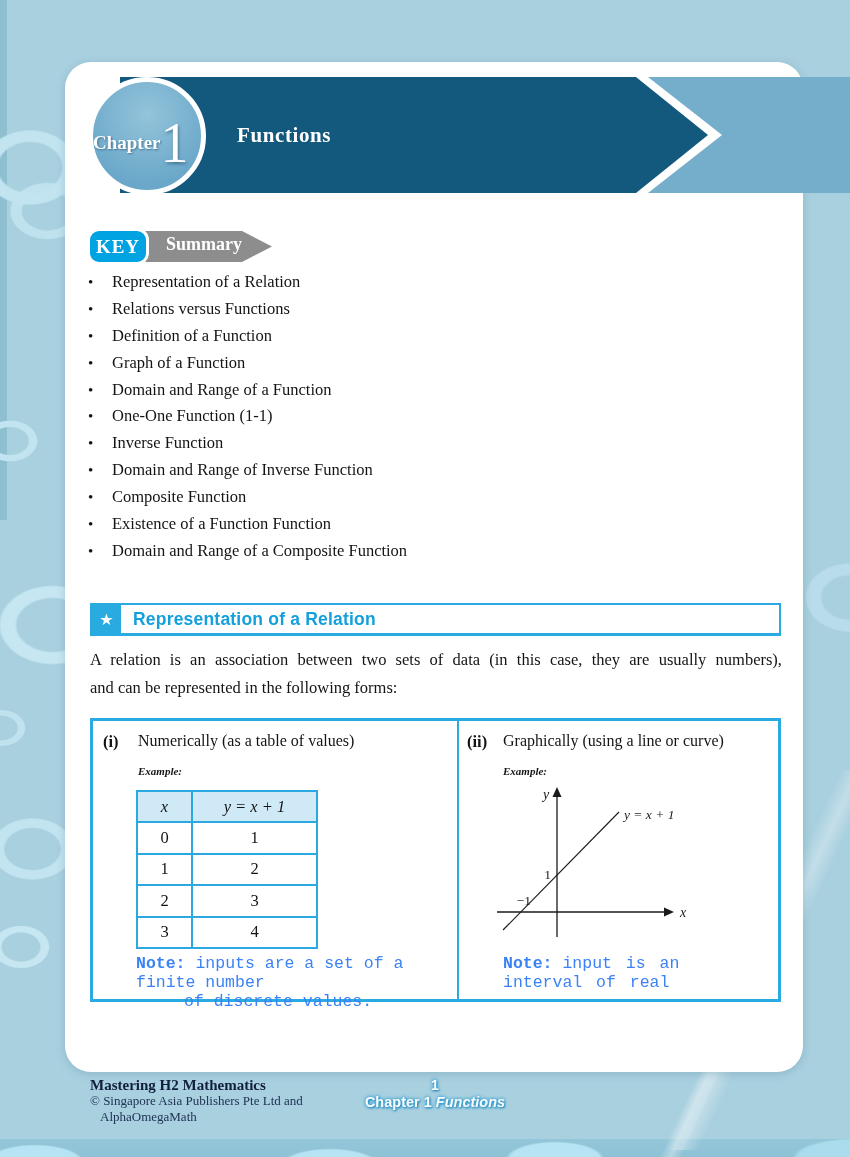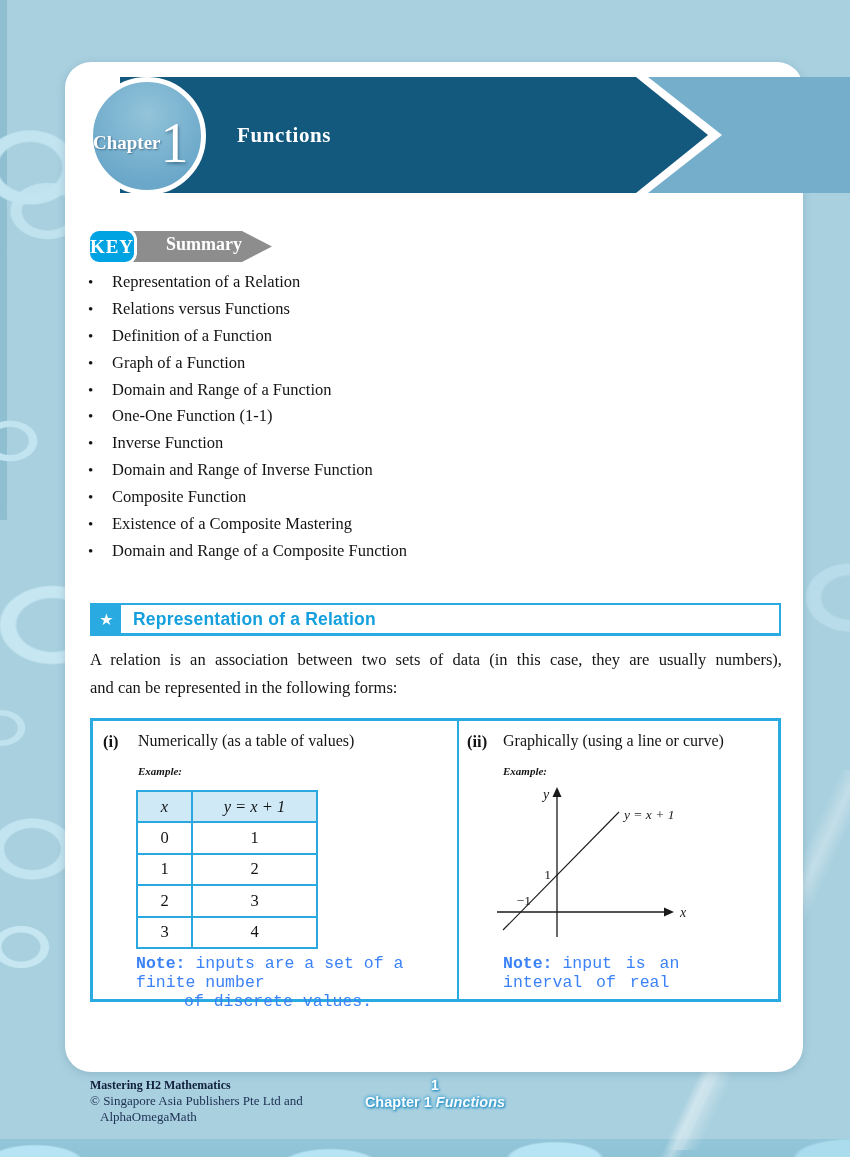--- a/index.html
+++ b/index.html
@@ -56,21 +56,21 @@
   .chapter-num{color:#fff;font-size:56px;line-height:58px;font-weight:normal;
                text-shadow:1px 2px 3px rgba(20,60,90,.5);}
   .chapter-title{position:absolute;left:237px;top:123px;z-index:6;color:#ffffff;
                  font-weight:bold;font-size:21px;letter-spacing:.6px;}
 
   
   .key-badge{position:absolute;left:90px;top:231px;width:200px;height:31px;z-index:6;}
   .summary-arrow{position:absolute;left:14px;top:0;width:168px;height:31px;background:#8d8d8d;
     clip-path:polygon(0 0,138px 0,168px 15.5px,138px 31px,0 31px);}
   .summary-label{position:absolute;left:62px;top:3px;color:#fff;font-weight:bold;font-size:18px;}
-  .key-pill{position:absolute;left:0;top:0;width:44px;height:31px;background:#00a3e2;border-radius:9px;
+  .key-pill{position:absolute;left:0;top:0;width:56px;height:31px;background:#00a3e2;border-radius:9px;
     box-shadow:0 0 0 3px #ffffff;display:flex;align-items:center;justify-content:center;}
   .key-label{color:#fff;font-weight:bold;font-size:19px;letter-spacing:1px;}
 
   
   .topics{position:absolute;left:88px;top:269px;width:660px;z-index:6;margin:0;padding:0;}
   .topics li{list-style:none;display:flex;height:26.9px;line-height:26.9px;
              font-size:16.5px;color:#141414;}
   .topics .blt{width:24px;font-size:15px;}
 
   
@@ -107,21 +107,21 @@
   .note{position:absolute;font-size:16.5px;color:#3b82f6;font-family:Liberation Mono, monospace;}
   .note .nb{font-weight:bold;}
   .note .nl2{display:block;}
 
   .graph-svg{position:absolute;left:26px;top:64px;}
   .graph-svg text{font-family:"Liberation Serif","DejaVu Serif",serif;fill:#1a1a1a;}
 
   
   .footer-left{position:absolute;left:90px;top:1077px;width:260px;z-index:6;
     font-size:13px;color:#203356;line-height:16px;}
-  .footer-left .bk{font-weight:bold;font-size:12px;color:#101f3c;}
+  .footer-left .bk{font-weight:bold;font-size:15px;color:#101f3c;}
   .footer-left .cp2{padding-left:10px;}
   .footer-center{position:absolute;left:310px;top:1077px;width:250px;z-index:6;text-align:center;
     font-family:"Liberation Sans","DejaVu Sans",sans-serif;color:#ffffff;}
   .pg-num{font-weight:bold;font-size:14px;
     text-shadow:0 0 3px #2e9fd4,0 0 4px #2e9fd4,1px 1px 2px #2179ab;}
   .ch-ref{margin-top:1px;font-size:14.5px;
     text-shadow:0 0 3px #2e9fd4,0 0 4px #2e9fd4,1px 1px 2px #2179ab;}
   .ch-ref .cr1{font-weight:bold;}
   .ch-ref .cr2{font-style:italic;font-weight:bold;opacity:.95;}
 </style>
@@ -182,21 +182,21 @@
     <li>
         <span class="blt">•</span>
         <span>Domain and Range of Inverse Function</span>
       </li>
     <li>
         <span class="blt">•</span>
         <span>Composite Function</span>
       </li>
     <li>
         <span class="blt">•</span>
-        <span>Existence of a Composite Mastering</span>
+        <span>Existence of a Function Function</span>
       </li>
     <li>
         <span class="blt">•</span>
         <span>Domain and Range of a Composite Function</span>
       </li>
   </ul>
 
   <div class="section-bar">
     <div class="star-box">★</div>
     <div class="section-title">Representation of a Relation</div>

